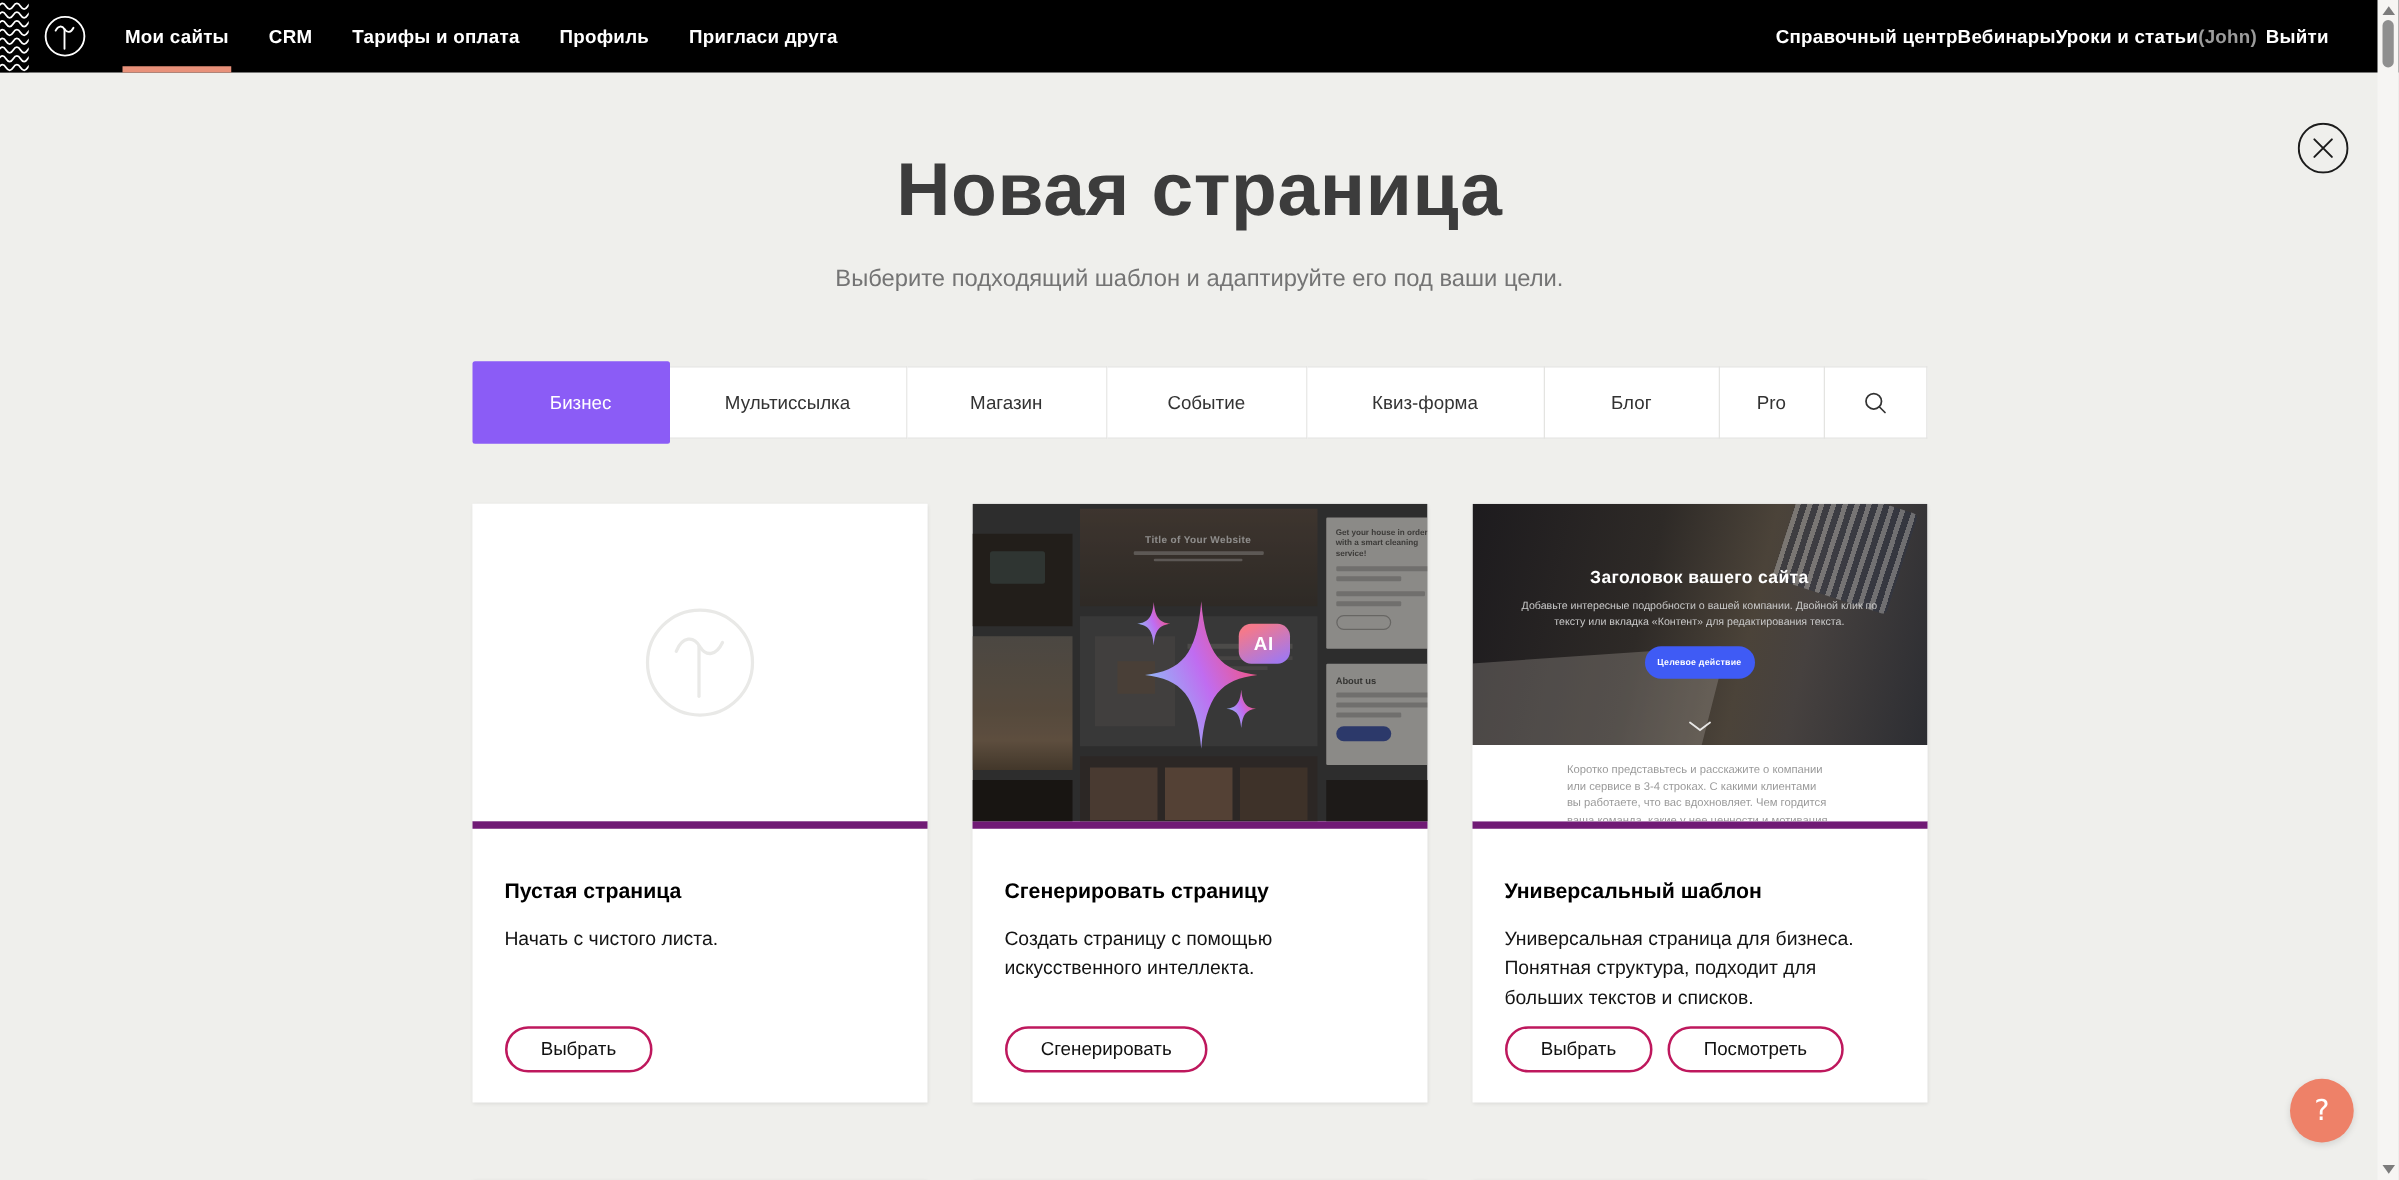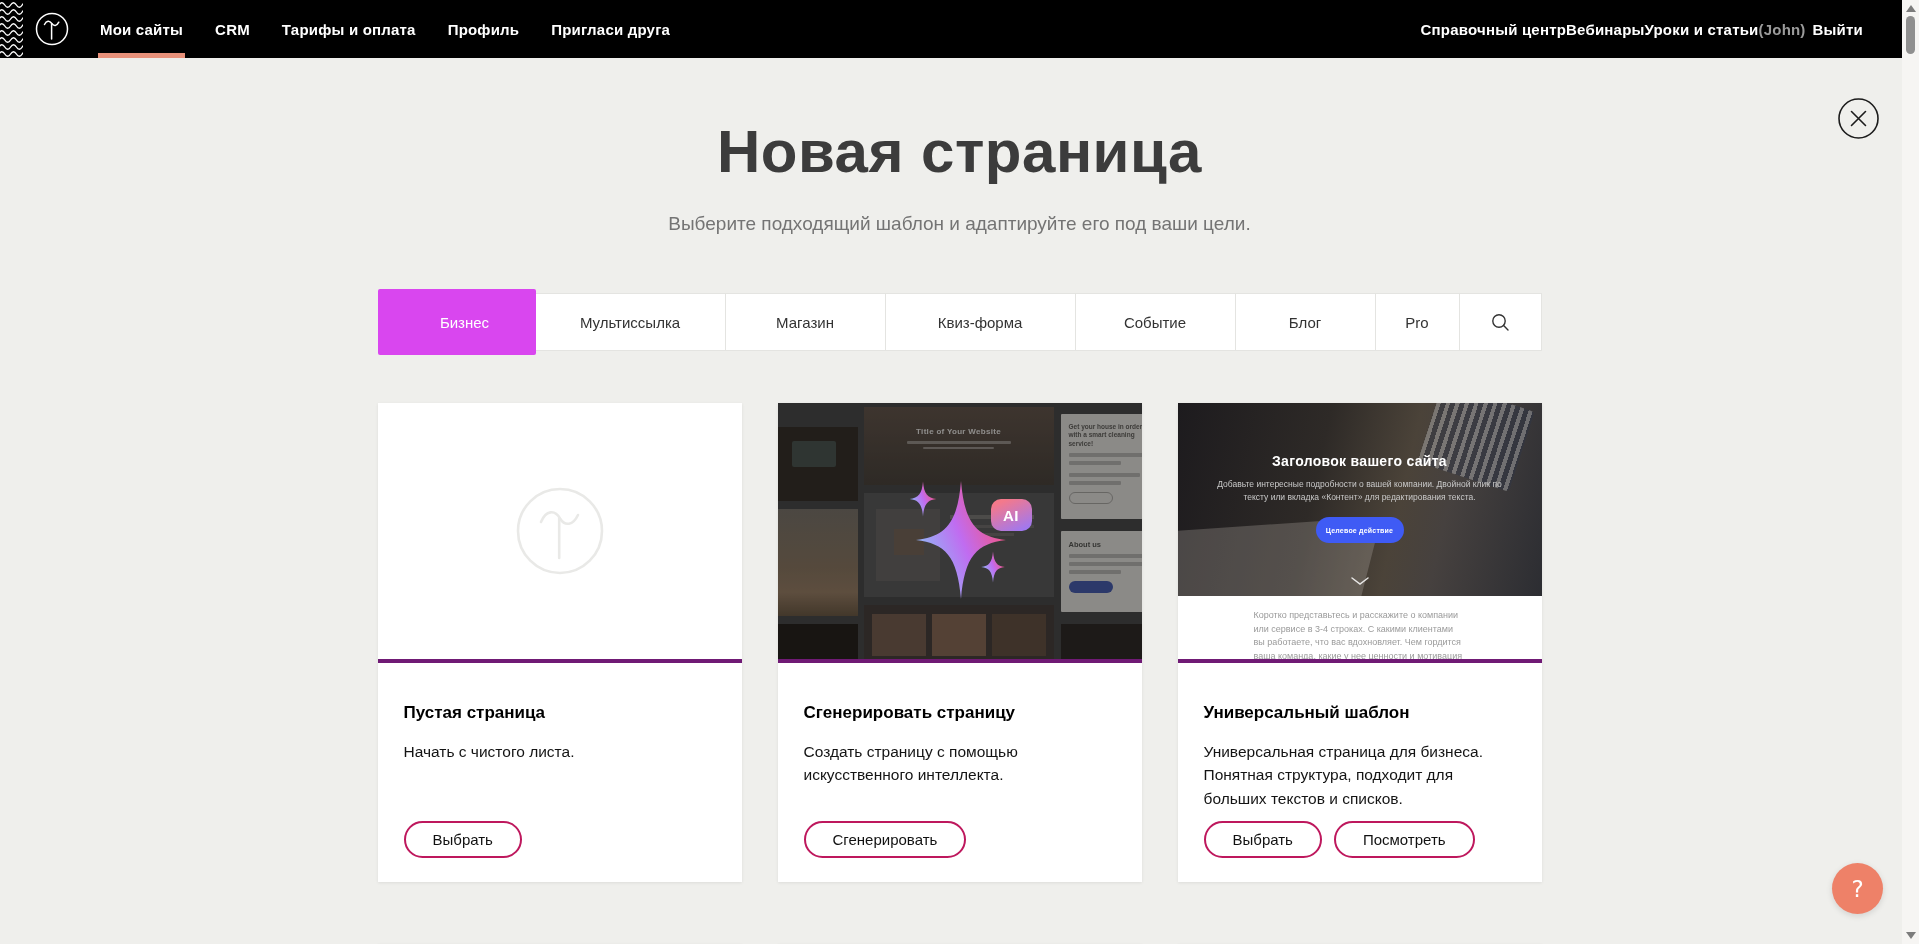--- a/index.html
+++ b/index.html
@@ -28,27 +28,27 @@
 
   
   .content { width:1164px; margin:0 auto; text-align:center; }
   .page-title { margin-top:58px; font-size:60px; line-height:1.2; font-weight:700; color:#3c3c3c; letter-spacing:.5px; }
   .page-subtitle { margin-top:25px; font-size:19px; font-weight:300; color:#747474; }
 
   
   .tabs { display:flex; margin-top:58px; position:relative; align-items:flex-start; }
   .tab { height:58px; background:#fff; border:1px solid #e4e4e1; border-left:none; display:flex; align-items:center; justify-content:center; font-size:15px; color:#333; cursor:pointer; }
   .tab:first-child { border-left:1px solid #e4e4e1; }
-  .tab.active { background:#d946ef; color:#fff; border:none; height:66px; margin-top:-4px; border-radius:2px; z-index:2;padding-left:16px; }
+  .tab.active { background:#8b5cf6; color:#fff; border:none; height:66px; margin-top:-4px; border-radius:2px; z-index:2;padding-left:16px; }
   .t0{width:158px}.t1{width:160px}.t2{width:190px}.t3{width:190px}.t4{width:160px}.t5{width:140px}.t6{width:84px}.t7{width:82px}
 
   
   .cards-row { display:flex; gap:36px; margin-top:48px; text-align:left; }
   .card { position:relative; width:364px; height:479px; background:#fff; box-shadow:0 1px 3px rgba(0,0,0,.08); }
-  .card-img { position:relative; height:260px; border-bottom:4px solid #701a75; overflow:hidden; cursor:pointer; }
+  .card-img { position:relative; height:260px; border-bottom:6px solid #701a75; overflow:hidden; cursor:pointer; }
   .card-title { margin:40px 26px 0; font-size:17px; font-weight:700; color:#000; }
   .card-desc { margin:17px 26px 0; font-size:15.5px; line-height:1.5; color:#141414; }
   .card-actions { position:absolute; left:26px; bottom:24px; display:flex; gap:12px; }
   .pill { height:37px; padding:0 27px; border:2px solid #be185d; border-radius:19px; background:#fff; font-size:15px; color:#111; display:flex; align-items:center; cursor:pointer; font-family:"Liberation Sans",sans-serif; }
 
   
   .blank-area { display:flex; align-items:center; justify-content:center; height:100%; background:#fff; }
 
   
   .collage { position:absolute; inset:0; background:#3c3c3c; }
@@ -140,22 +140,22 @@
   </svg>
 
   <div class="content">
     <div class="page-title">Новая страница</div>
     <div class="page-subtitle">Выберите подходящий шаблон и адаптируйте его под ваши цели.</div>
 
     <div class="tabs">
       <div class="tab active t0">Бизнес</div>
       <div class="tab t2">Мультиссылка</div>
       <div class="tab t1">Магазин</div>
+      <div class="tab t4">Событие</div>
       <div class="tab t3">Квиз-форма</div>
-      <div class="tab t4">Событие</div>
       <div class="tab t5">Блог</div>
       <div class="tab t6">Pro</div>
       <div class="tab t7">
         <svg width="19" height="19" viewBox="0 0 19 19">
           <circle cx="8" cy="8" r="6.2" fill="none" stroke="#333" stroke-width="1.4"></circle>
           <path d="M12.6 12.6 L17 17" stroke="#333" stroke-width="1.4" stroke-linecap="round"></path>
         </svg>
       </div>
     </div>
 

